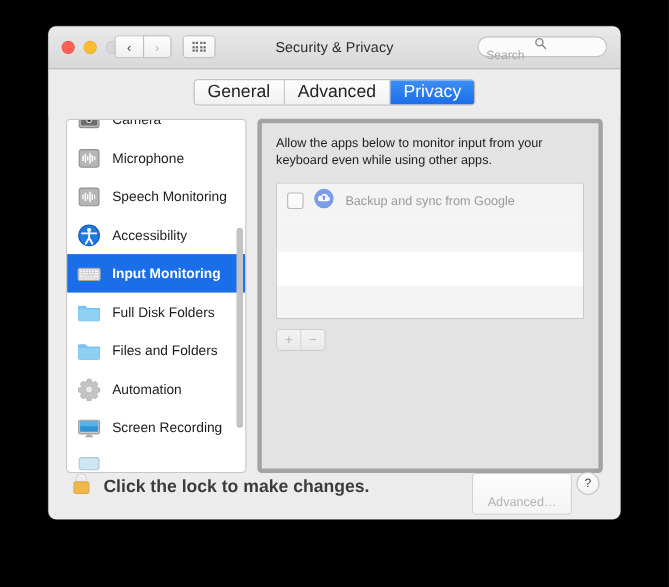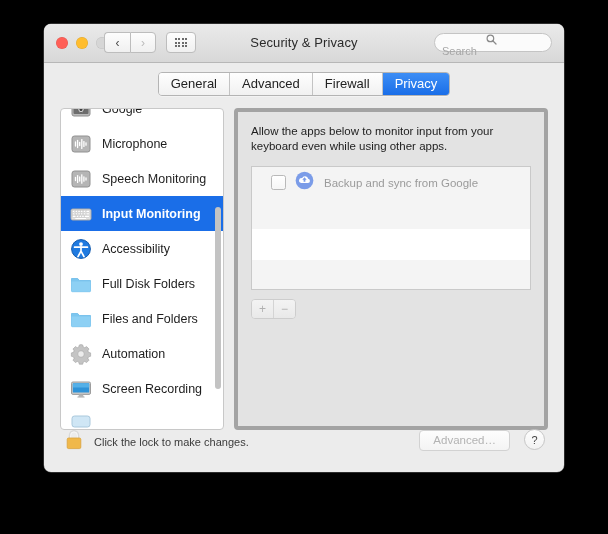--- a/index.html
+++ b/index.html
@@ -102,21 +102,21 @@
     background: #ececec;
   }
   .tabs {
     display: flex;
     border: 1px solid #b4b4b4;
     border-radius: 4px;
     overflow: hidden;
     box-shadow: 0 0.5px 0 rgba(255,255,255,.7);
   }
   .tab {
-    font-size: 13px; color: #222;
+    font-size: 16px; color: #222;
     padding: 3px 12px 4px;
     background: linear-gradient(#fefefe, #f1f1f1);
     border-right: 1px solid #c3c3c3;
     line-height: 15px;
   }
   .tab:last-child { border-right: none; }
   .tab.active {
     background: linear-gradient(#3d8ef5, #1a6ee8);
     color: #fff;
   }
@@ -186,21 +186,21 @@
     margin-top: 12px;
     height: 124px;
     background: #fff;
     border: 1px solid #c9c9c9;
     overflow: hidden;
     box-sizing: border-box;
   }
   .approw {
     height: 31px;
     display: flex; align-items: center;
-    padding-left: 19px;
+    padding-left: 9px;
     box-sizing: border-box;
   }
   .approw.odd  { background: #f4f4f4; }
   .approw.even { background: #ffffff; }
   .app-check {
     width: 13px; height: 13px; flex: none;
     border: 1px solid #b9b9b9;
     border-radius: 2.5px;
     background: linear-gradient(#ffffff, #f6f6f6);
   }
@@ -232,25 +232,25 @@
     position: absolute;
     left: 0; right: 0; bottom: 0;
     height: 52px;
   }
   .lock-area {
     position: absolute; left: 20px; top: 8px;
     display: flex; align-items: center;
   }
   .lock-text {
     margin-left: 10px;
-    font-size: 11px; color: #3b3b3b;
+    font-size: 16px; color: #3b3b3b; font-weight: bold;
   }
   .adv-btn {
-    position: absolute; right: 54px; top: 10px;
-    padding: 3px 13px 4px;
+    position: absolute; right: 44px; top: 10px;
+    padding: 20px 13px 4px;
     font-size: 11.5px; color: #b3b3b3;
     background: linear-gradient(#fdfdfd, #f4f4f4);
     border: 1px solid #d2d2d2;
     border-radius: 4px;
   }
   .help-btn {
     position: absolute; right: 19px; top: 9px;
     width: 19px; height: 19px;
     border-radius: 50%;
     background: linear-gradient(#fefefe, #f2f2f2);
@@ -301,40 +301,39 @@
         <line x1="7" y1="7" x2="10" y2="10" stroke="#8a8a8a" stroke-width="1.3" stroke-linecap="round"></line>
       </svg>
       <input type="text" placeholder="Search" style="">
     </div>
   </div>
 
   <div class="tabbar">
     <div class="tabs">
       <div class="tab">General</div>
       <div class="tab">Advanced</div>
-      <div class="tab">Firewall</div>
       <div class="tab active">Privacy</div>
     </div>
   </div>
 
   <div class="content">
 
     <div class="sidebar">
       <div class="sidebar-scroll">
 
         <div class="srow">
           <span class="icon-box">
             <svg width="24" height="24" viewBox="0 0 24 24">
               <rect x="3" y="6" width="18" height="13" rx="2" fill="#b9b9b9" stroke="#8e8e8e"></rect>
               <rect x="4.5" y="8" width="15" height="9" rx="1" fill="#6d6d6d"></rect>
               <circle cx="12" cy="12.5" r="3.1" fill="#d9d9d9" stroke="#555" stroke-width=".8"></circle>
               <circle cx="12" cy="12.5" r="1.5" fill="#3a3a3a"></circle>
             </svg>
           </span>
-          <span class="slabel">Google</span>
+          <span class="slabel">Camera</span>
         </div>
 
         <div class="srow">
           <span class="icon-box">
             <svg width="24" height="24" viewBox="0 0 24 24">
               <rect x="3" y="4" width="18" height="16" rx="2.5" fill="#b5b5b5" stroke="#919191"></rect>
               <g stroke="#fff" stroke-width="1.3" stroke-linecap="round">
                 <line x1="6.5" y1="10" x2="6.5" y2="14"></line>
                 <line x1="8.6" y1="8.4" x2="8.6" y2="15.6"></line>
                 <line x1="10.7" y1="10.5" x2="10.7" y2="13.5"></line>
@@ -355,20 +354,31 @@
                 <line x1="6.5" y1="10.5" x2="6.5" y2="13.5"></line>
                 <line x1="8.6" y1="8.6" x2="8.6" y2="15.4"></line>
                 <line x1="10.7" y1="10" x2="10.7" y2="14"></line>
                 <line x1="12.8" y1="7.8" x2="12.8" y2="16.2"></line>
                 <line x1="14.9" y1="9.8" x2="14.9" y2="14.2"></line>
                 <line x1="17" y1="11" x2="17" y2="13"></line>
               </g>
             </svg>
           </span>
           <span class="slabel">Speech Monitoring</span>
+        </div>
+
+        <div class="srow">
+          <span class="icon-box">
+            <svg width="24" height="24" viewBox="0 0 24 24">
+              <circle cx="12" cy="12" r="9.4" fill="#1f7ae0" stroke="#1059ad" stroke-width="1"></circle>
+              <circle cx="12" cy="7.1" r="1.9" fill="#fff"></circle>
+              <path d="M5.6 10.2h12.8M12 9.6v5.4M12 14.2l-3 5.4M12 14.2l3 5.4" stroke="#fff" stroke-width="1.7" stroke-linecap="round" fill="none"></path>
+            </svg>
+          </span>
+          <span class="slabel">Accessibility</span>
         </div>
 
         <div class="srow selected">
           <span class="icon-box">
             <svg width="24" height="24" viewBox="0 0 24 24">
               <rect x="2" y="7" width="20" height="11" rx="1.6" fill="#e2e2e2" stroke="#a9a9a9"></rect>
               <g fill="#ffffff" stroke="#c0c0c0" stroke-width=".4">
                 <rect x="3.6" y="8.6" width="2.1" height="1.8"></rect>
                   <rect x="6.3" y="8.6" width="2.1" height="1.8"></rect>
                 <rect x="9" y="8.6" width="2.1" height="1.8"></rect>
@@ -389,31 +399,20 @@
                 <rect x="6.3" y="15.8" width="11.4" height="1.5"></rect>
               </g>
             </svg>
           </span>
           <span class="slabel">Input Monitoring</span>
         </div>
 
         <div class="srow">
           <span class="icon-box">
             <svg width="24" height="24" viewBox="0 0 24 24">
-              <circle cx="12" cy="12" r="9.4" fill="#1f7ae0" stroke="#1059ad" stroke-width="1"></circle>
-              <circle cx="12" cy="7.1" r="1.9" fill="#fff"></circle>
-              <path d="M5.6 10.2h12.8M12 9.6v5.4M12 14.2l-3 5.4M12 14.2l3 5.4" stroke="#fff" stroke-width="1.7" stroke-linecap="round" fill="none"></path>
-            </svg>
-          </span>
-          <span class="slabel">Accessibility</span>
-        </div>
-
-        <div class="srow">
-          <span class="icon-box">
-            <svg width="24" height="24" viewBox="0 0 24 24">
               <path d="M2.5 6.5h6.2l1.7 2h11.1v10.2a1 1 0 0 1-1 1H3.5a1 1 0 0 1-1-1z" fill="#7cc6ef" stroke="#5fb4e6" stroke-width=".7"></path>
               <path d="M2.5 9.4h19v9.3a1 1 0 0 1-1 1H3.5a1 1 0 0 1-1-1z" fill="#8dd0f4"></path>
             </svg>
           </span>
           <span class="slabel">Full Disk Folders</span>
         </div>
 
         <div class="srow">
           <span class="icon-box">
             <svg width="24" height="24" viewBox="0 0 24 24">

